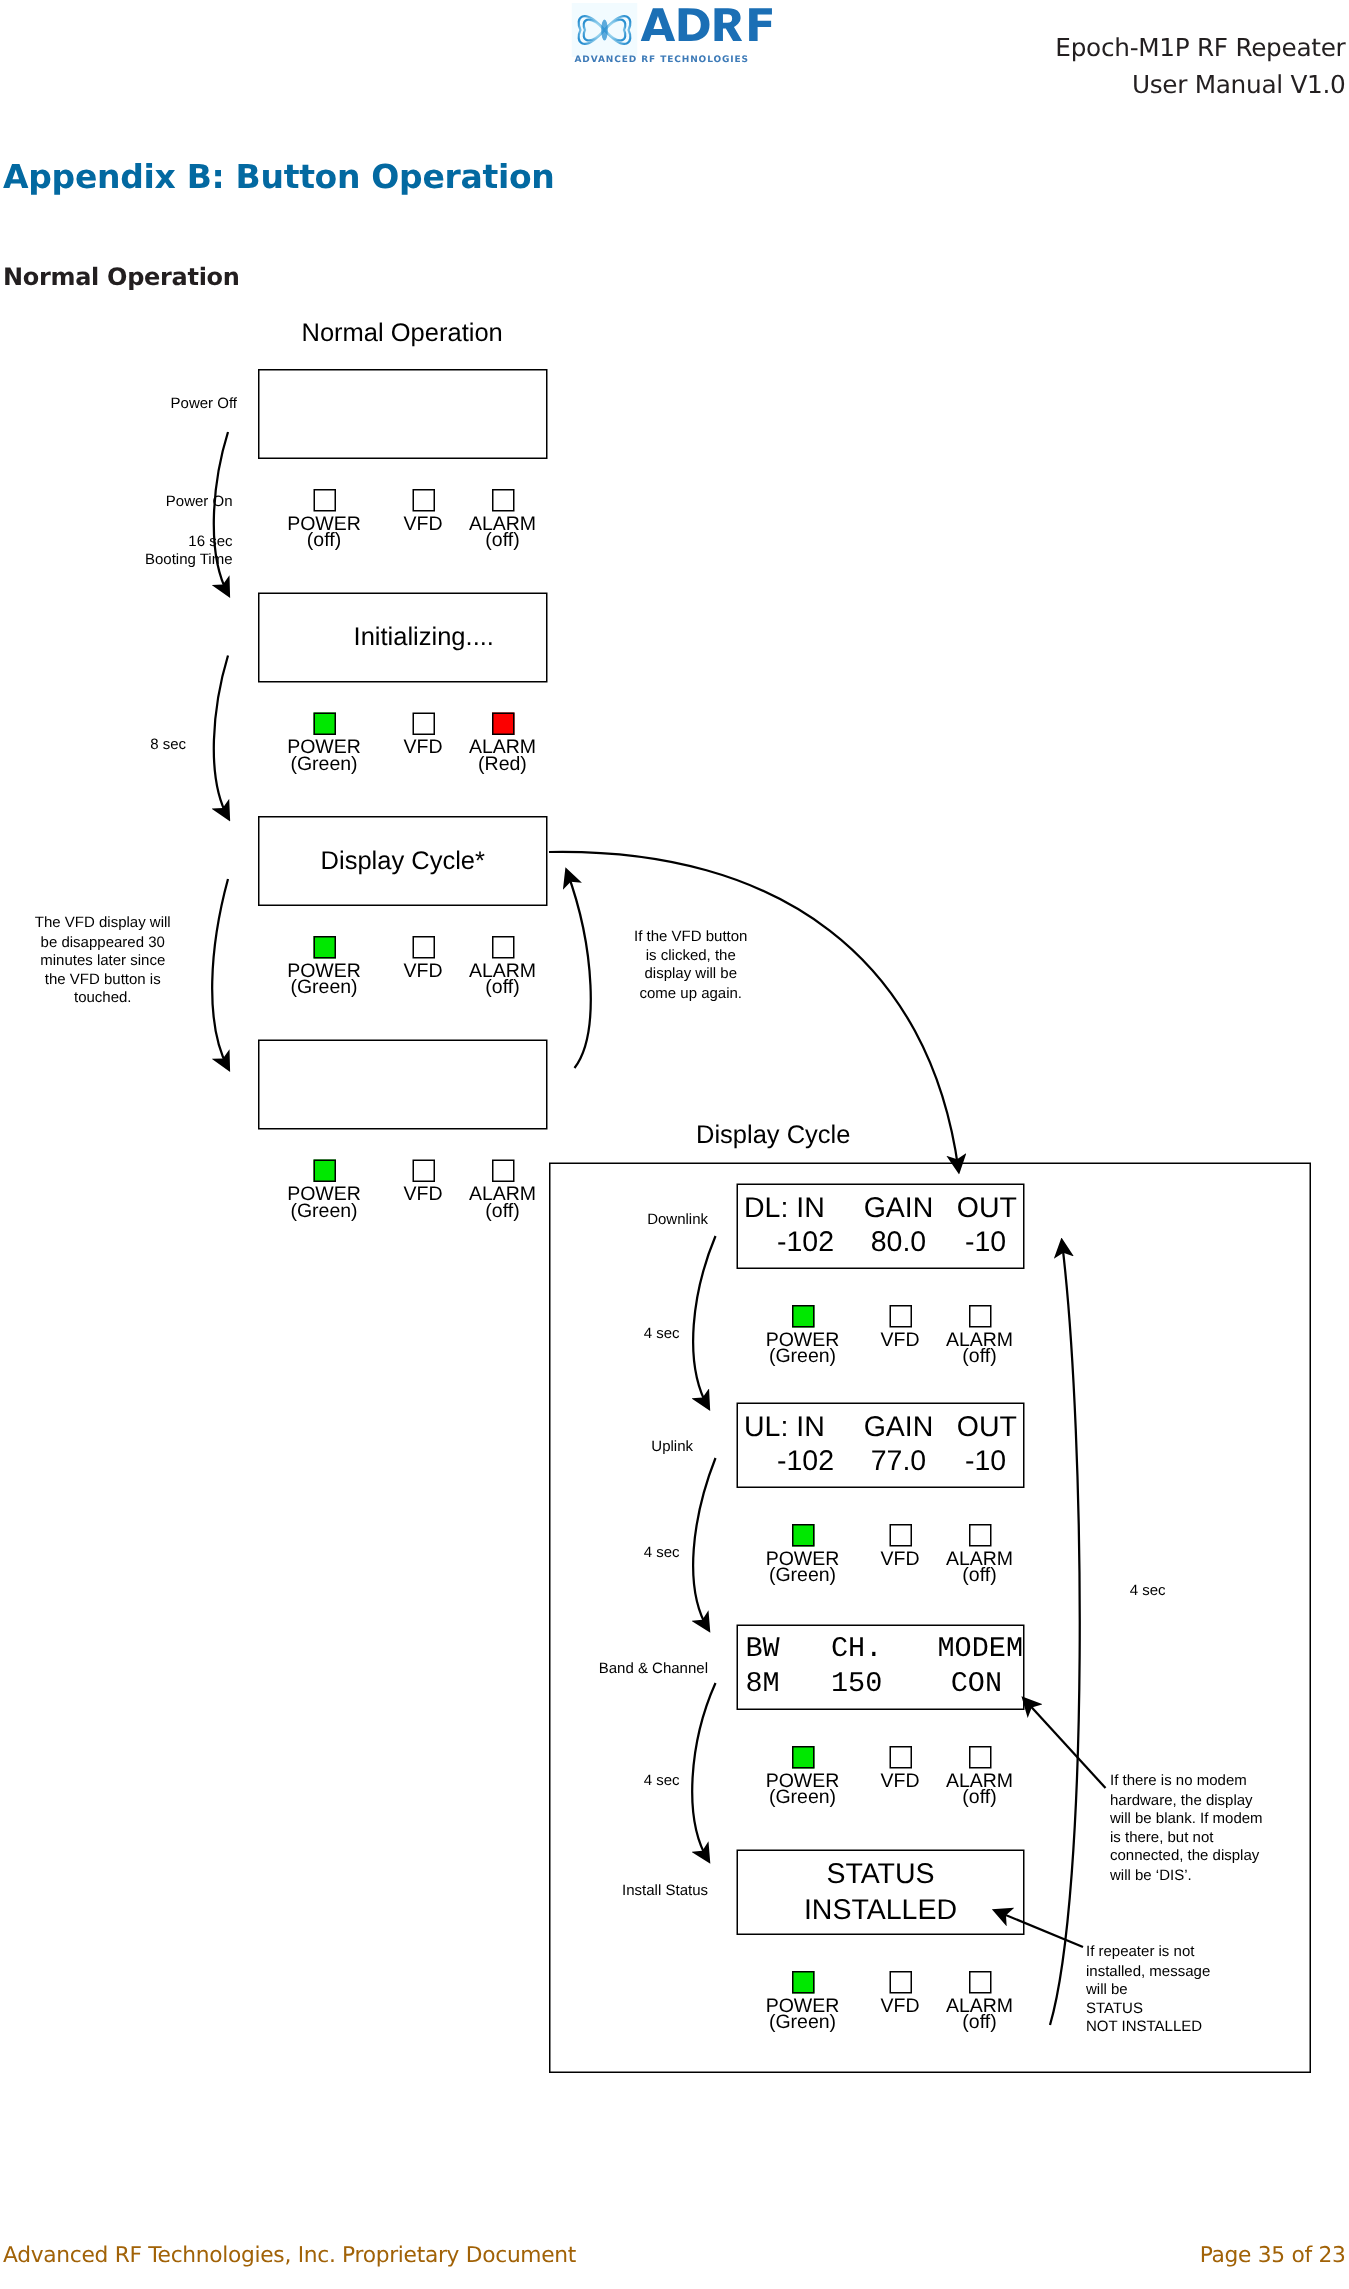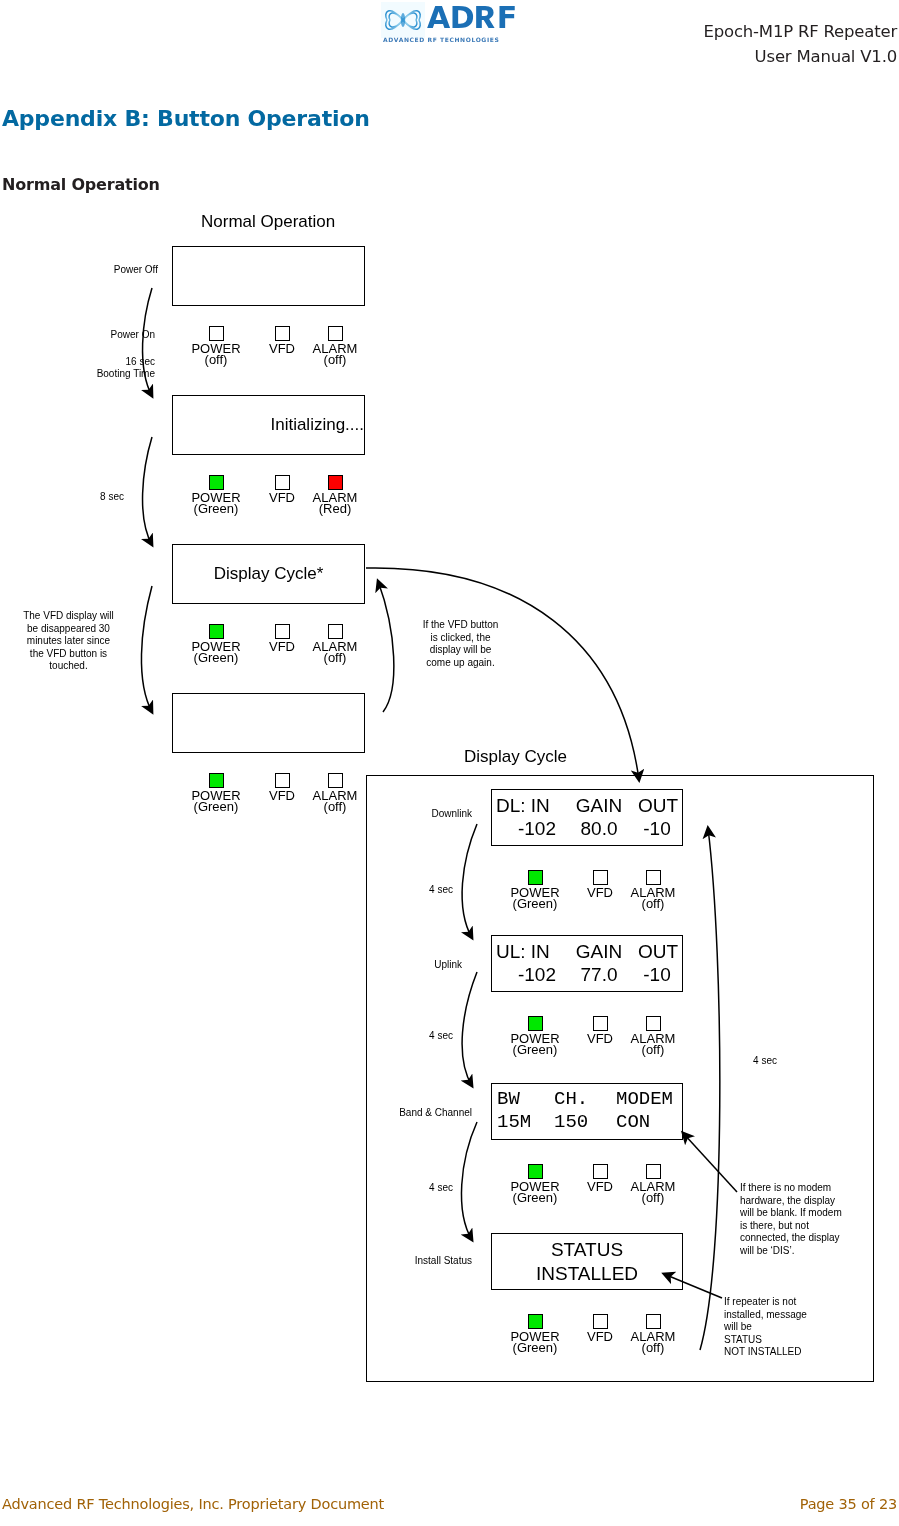--- a/index.html
+++ b/index.html
@@ -82,21 +82,21 @@
     display: flex;
     align-items: center;
   }
   .panel-text {
     width: 100%;
     font-family: "Liberation Sans", sans-serif;
     font-size: 17px;
     line-height: 20px;
     color: #000;
   }
-  .panel-text.left { text-align: right; padding-left: 8px; margin-left: 20px; }
+  .panel-text.left { text-align: center; padding-left: 8px; margin-left: 20px; }
   .panel-text.center { text-align: center; }
 
   
   .led-row { position: absolute; }
   .led-cell {
     position: absolute;
     text-align: center;
     font-family: "Liberation Sans", sans-serif;
   }
   .led-box {
@@ -153,21 +153,21 @@
   .data-row .c2 { width: 66px; text-align: center; }
   .data-row .c3 { width: 50px; text-align: right;  padding-right: 4px; }
   .data-row.r2 .c1 { text-align: right; padding-right: 10px; padding-left: 0; }
   .data-row.r2 .c2 { text-align: center; }
   .data-row.r2 .c3 { text-align: center; padding-right: 0; }
 
   
   .bc-row { display: flex; font-family: Liberation Mono, monospace; font-size: 19px; line-height: 23px; }
   .bc-row .c1 { width: 62px; text-align: left; padding-left: 5px; }
   .bc-row .c2 { width: 62px; text-align: left; }
-  .bc-row .c3 { width: 66px; }
+  .bc-row .c3 { width: 66px; text-align: right; }
 
   .status-line {
     font-family: "Liberation Sans", sans-serif;
     font-size: 19px; line-height: 24px; text-align: center;
   }
 
   
   #arrows { position: absolute; left: 0; top: 0; width: 899px; height: 1526px; pointer-events: none; }
 
   
@@ -385,21 +385,21 @@
 </div>
 <div class="flow-label" style="left:403px; top:1030px; width:50px;">4 sec</div>
 
 <div class="data-panel" style="left:491px; top:1083px; width:192px; height:57px;">
   <div class="bc-row" style="padding-top:4px;">
     <span class="c1">BW</span>
     <span class="c2">CH.</span>
     <span class="c3">MODEM</span>
   </div>
   <div class="bc-row">
-    <span class="c1">15M</span>
+    <span class="c1">8M</span>
     <span class="c2">150</span>
     <span class="c3" style="padding-right:14px;">CON</span>
   </div>
 </div>
 <div class="flow-label" style="left:380px; top:1107px; width:92px;">Band &amp; Channel</div>
 <div class="led-row" style="left:491px; top:1164px; width:192px;">
   <div class="led-cell" style="left:14px; top:0; width:60px;">
     <div class="led-box green"></div>
     <div class="led-label">POWER</div>
     <div class="led-label">(Green)</div>

